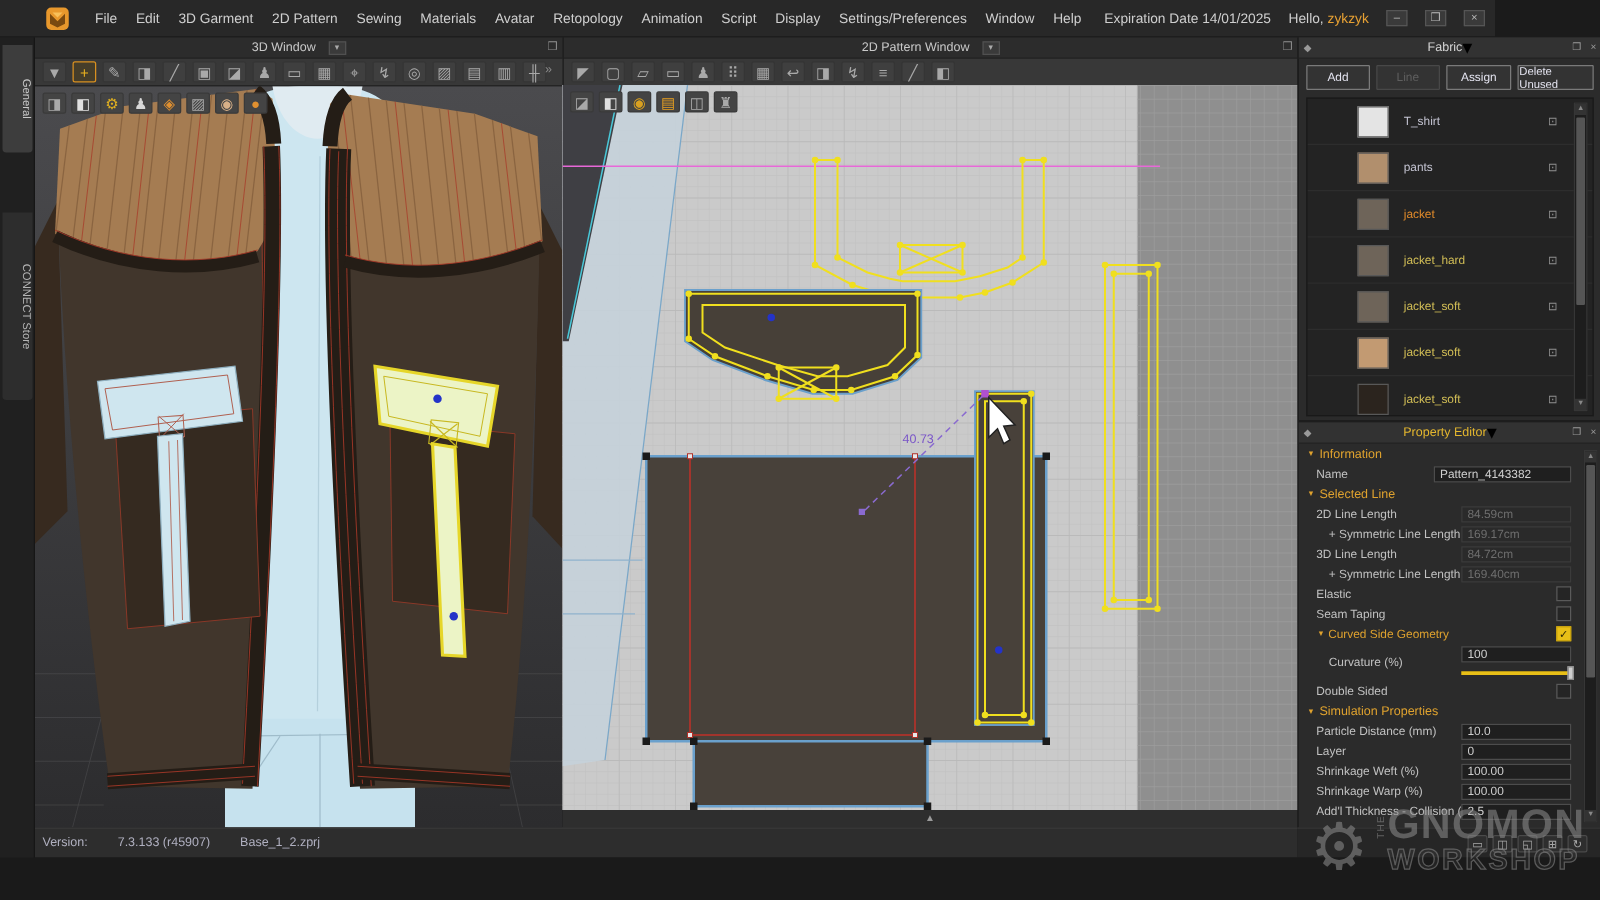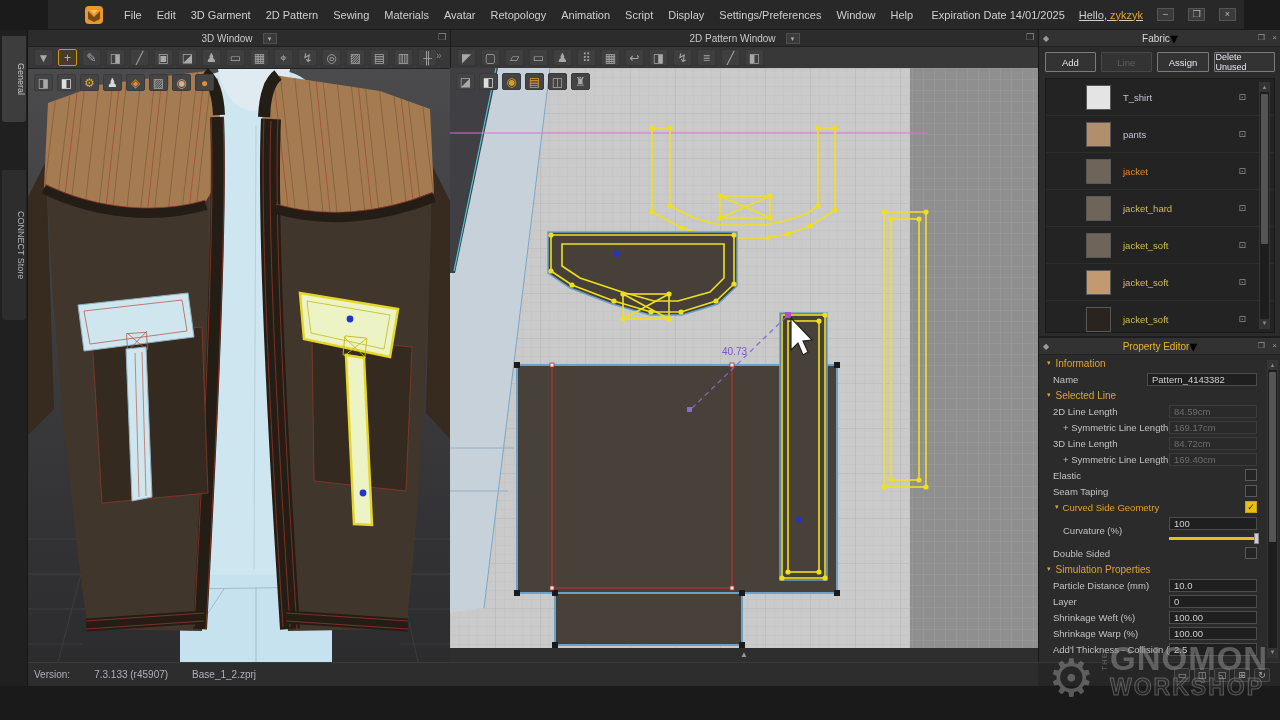--- a/index.html
+++ b/index.html
@@ -1,27 +1,27 @@
 <!DOCTYPE html>
 <html><head>
 <meta charset="utf-8">
 <style>
   *{margin:0;padding:0;box-sizing:border-box;font-family:"Liberation Sans","DejaVu Sans",sans-serif;}
   html,body{width:1280px;height:720px;overflow:hidden;background:#1b1b1b;}
   .abs{position:absolute;}
   #stage{position:relative;width:1280px;height:720px;background:#1b1b1b;}
 
   
-  #titlebar{left:0;top:0;width:1196px;height:30px;background:#282828;border-bottom:1px solid #1a1a1a;display:flex;align-items:center;margin-left:48px;}
+  #titlebar{left:0;top:0;width:1196px;height:30px;background:#282828;border-bottom:1px solid #1a1a1a;display:flex;align-items:center;}
   #logo{width:20px;height:20px;margin-left:36px;margin-right:12px;flex:none;}
   .menu{display:flex;gap:15px;margin-left:8px;}
   .menu span{font-size:11px;color:#cfcfcf;cursor:default;}
   #tb-right{margin-left:auto;display:flex;align-items:center;gap:14px;padding-right:8px;}
   #expiration{font-size:11px;color:#cfcfcf;}
-  #greeting{font-size:11px;color:#cfcfcf;text-decoration:underline;}
+  #greeting{font-size:11px;color:#cfcfcf;}
   #greeting b{color:#e6a033;font-weight:normal;}
   .winbtn{width:17px;height:13px;background:#3a3a3a;border:1px solid #555;color:#bbb;font-size:9px;line-height:11px;text-align:center;}
 
   
   #leftrail{left:0;top:30px;width:28px;height:690px;background:#202020;border-right:1px solid #161616;}
   .railtab{position:absolute;left:2px;width:24px;color:#c8c8c8;font-size:9px;writing-mode:vertical-rl;text-align:center;padding:8px 0;border-radius:0 0 3px 3px;}
   #railtab-general{top:6px;height:86px;background:#3d3d3d;}
   #railtab-connect{top:140px;height:150px;background:#2d2d2d;color:#b5b5b5;}
 
   

